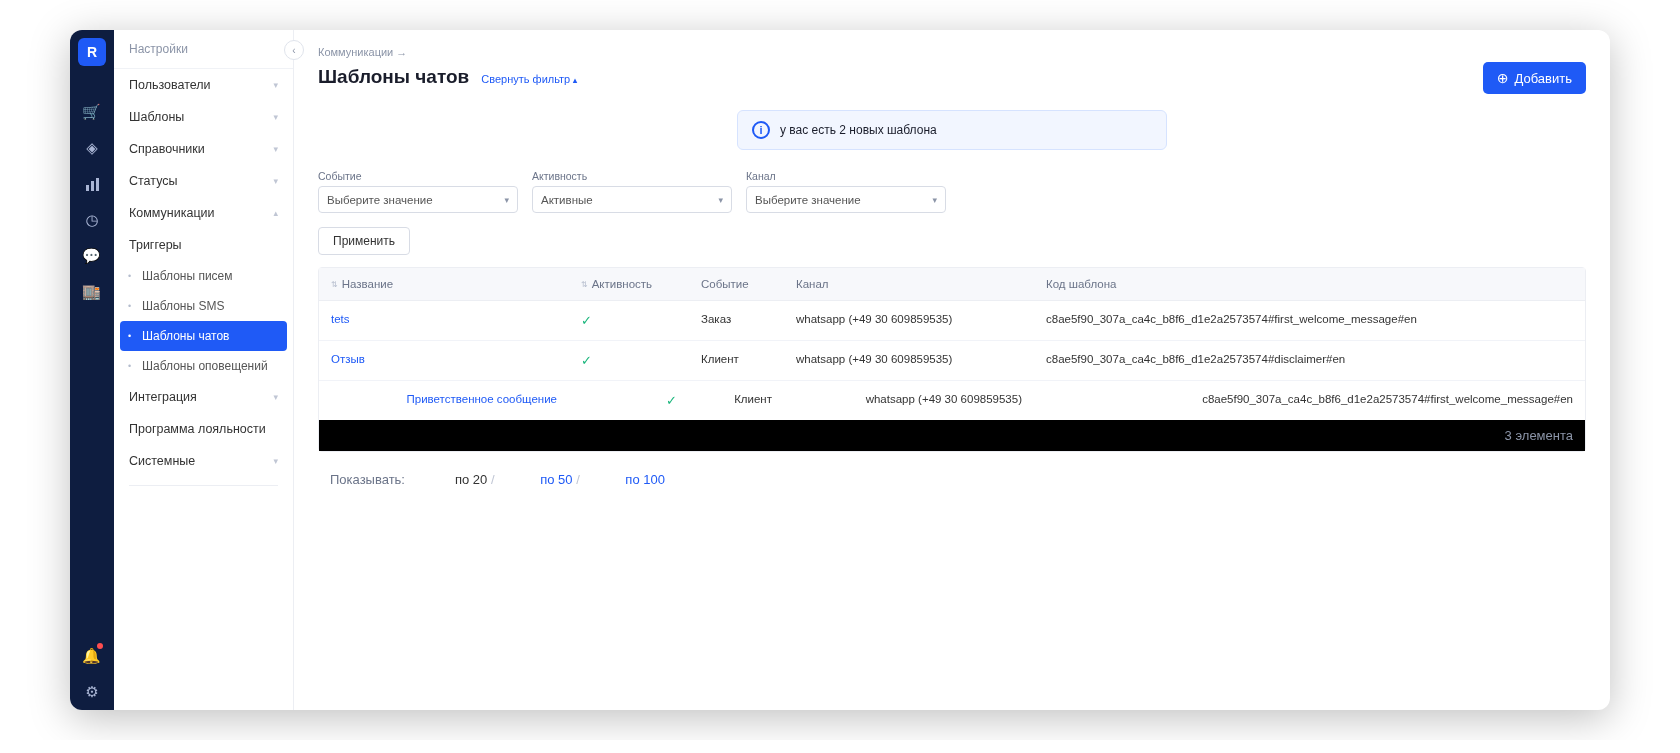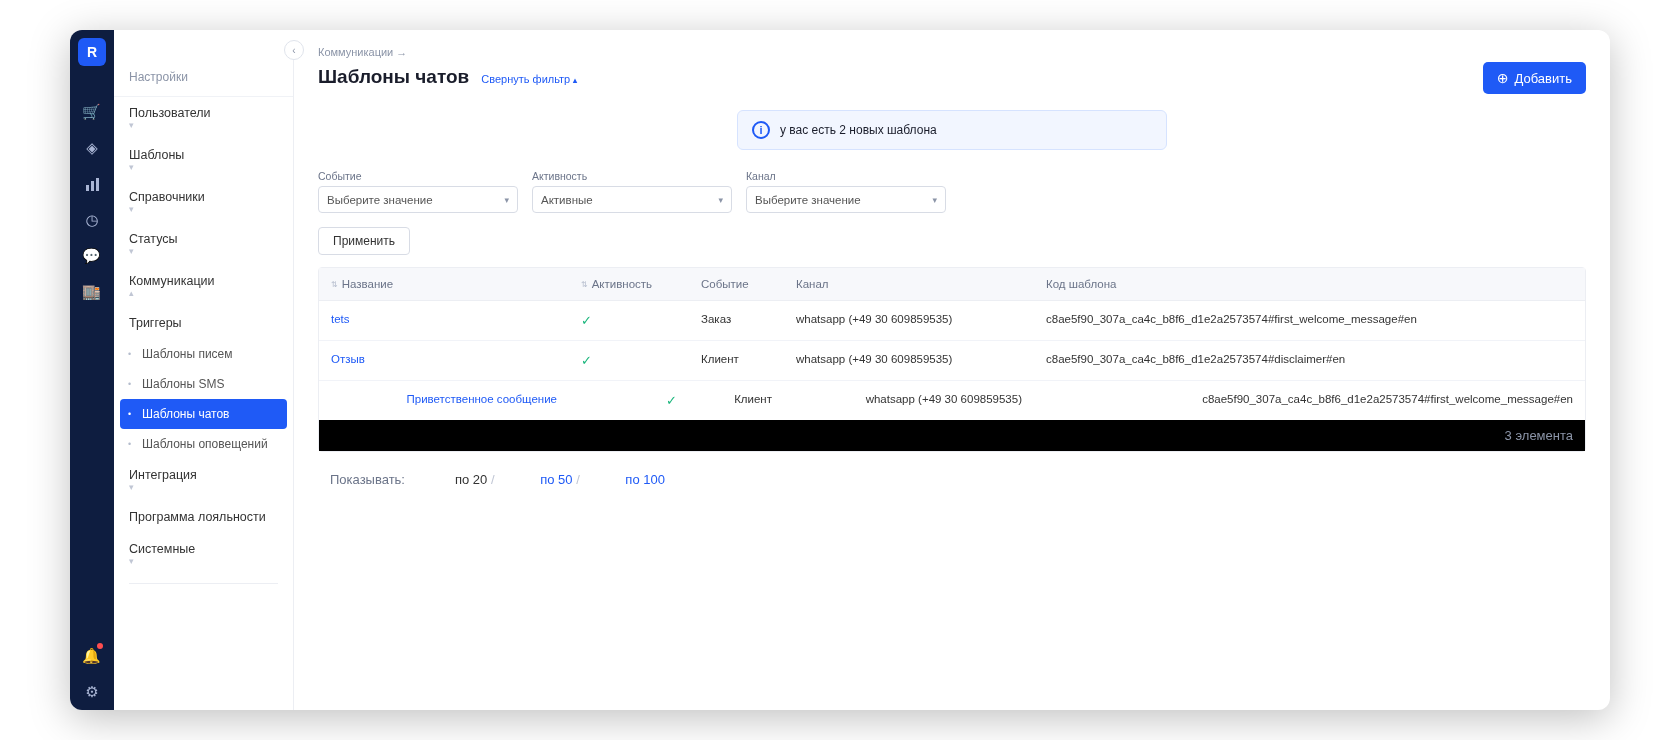--- a/index.html
+++ b/index.html
@@ -8,23 +8,23 @@
 
 
 .iconrail { width: 44px; background: #0e1d40; display: flex; flex-direction: column; align-items: center; padding-top: 8px; }
 .logo { width: 28px; height: 28px; border-radius: 6px; background: #1f5af6; display: flex; align-items: center; justify-content: center; margin-bottom: 28px; color: #fff; font-weight: bold; font-size: 14px; }
 .rail-icon { width: 44px; height: 36px; display: flex; align-items: center; justify-content: center; color: #a9b5d4; font-size: 15px; cursor: pointer; }
 .rail-spacer { flex: 1; }
 .rail-bell { position: relative; }
 .rail-dot { position: absolute; top: 5px; right: 11px; width: 6px; height: 6px; background: #ff4d4f; border-radius: 50%; }
 
 
-.secnav { width: 180px; background: #fff; border-right: 1px solid #eceef3; display: flex; flex-direction: column; font-size: 12.5px; margin-top: 28px; }
+.secnav { width: 180px; background: #fff; border-right: 1px solid #eceef3; display: flex; flex-direction: column; font-size: 12.5px; }
 .secnav-title { padding: 12px 15px; color: #8b94a7; font-size: 12px; border-bottom: 1px solid #f0f2f6; }
-.secnav-item { padding: 9px 15px; color: #333; cursor: pointer; display: flex; justify-content: space-between; align-items: flex-start; flex-direction: column; }
+.secnav-item { padding: 9px 15px; color: #333; cursor: pointer; display: flex; justify-content: space-between; align-items: center; }
 .secnav-chev { color: #c0c6d4; font-size: 9px; }
 .secnav-sub { padding: 8px 15px 8px 28px; color: #555; cursor: pointer; font-size: 12px; position: relative; }
 .secnav-sub.active { background: #1f5af6; color: #fff; border-radius: 4px; margin: 0 6px; padding-left: 22px; }
 .secnav-sub .bullet { position: absolute; left: 14px; top: 50%; transform: translateY(-50%); color: #b4bccd; font-size: 9px; }
 .secnav-sub.active .bullet { color: #fff; left: 8px; }
 .secnav-divider { height: 1px; background: #eceef3; margin: 8px 15px; }
 .secnav-addlink { padding: 10px 15px; color: #1f5af6; cursor: pointer; font-size: 12px; }
 
 
 .collapse-tab { position: absolute; left: 214px; top: 10px; width: 20px; height: 20px; background: #fff; border: 1px solid #e0e4ec; border-radius: 50%; display: flex; align-items: center; justify-content: center; color: #8b94a7; font-size: 10px; cursor: pointer; z-index: 5; }

